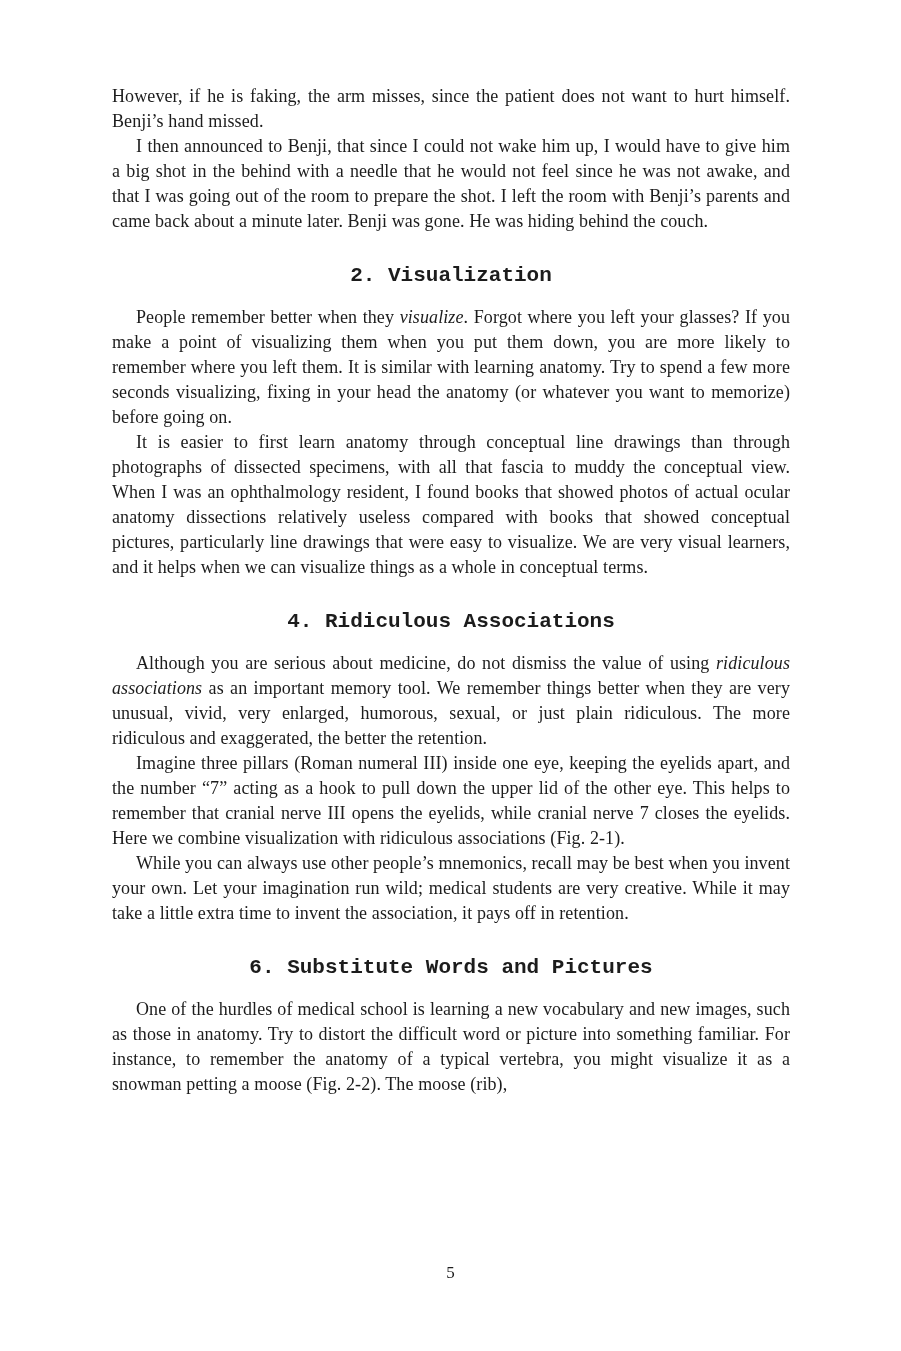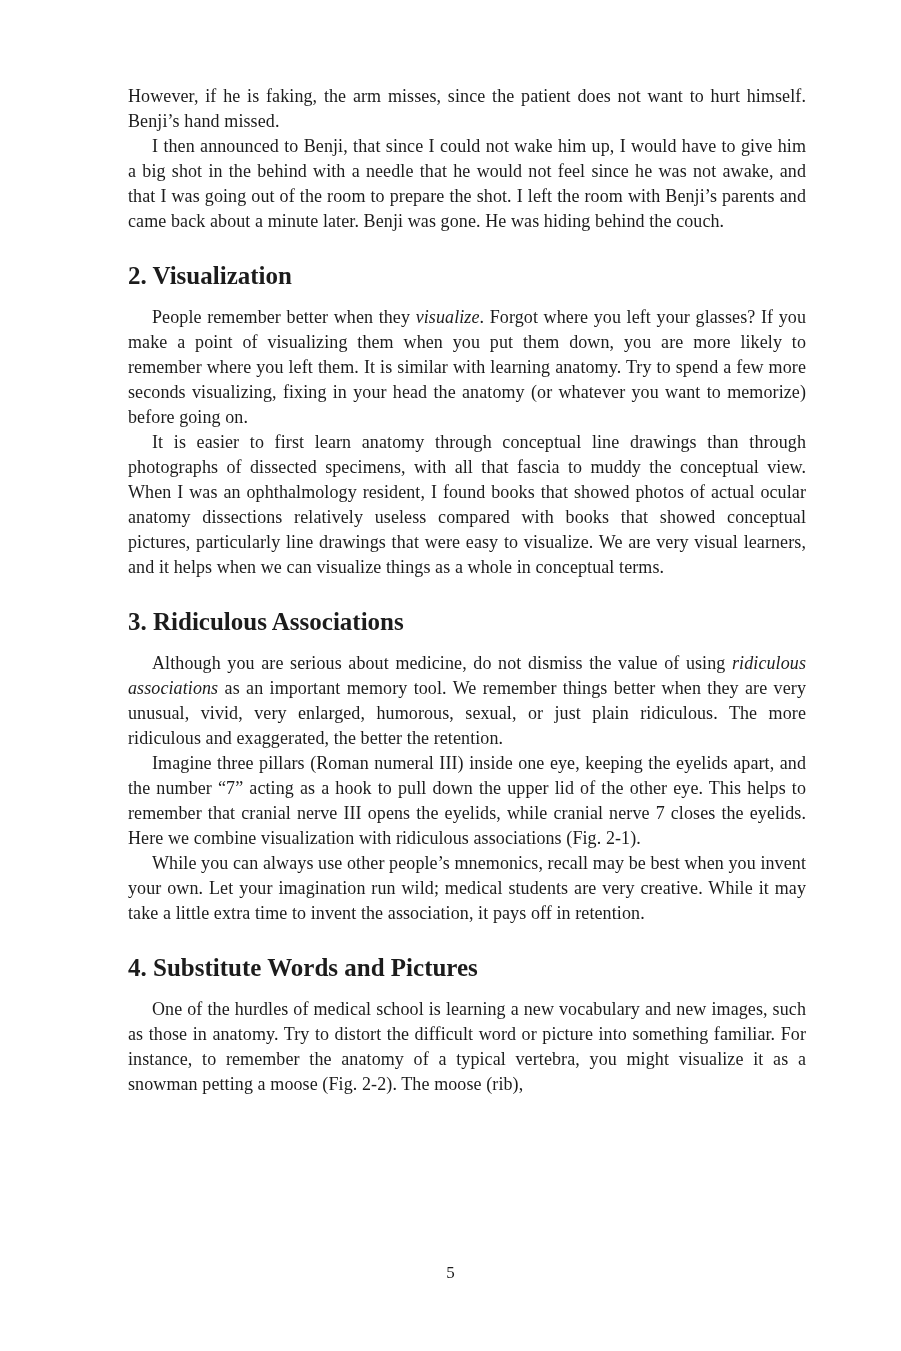--- a/index.html
+++ b/index.html
@@ -21,38 +21,38 @@
     top: 0;
     width: 901px;
     height: 1351px;
     background: #ffffff;
   }
   .page-content {
     position: absolute;
     left: 112px;
     top: 84px;
     width: 678px;
-    margin-left: 16px;
   }
   .body-paragraph {
     margin: 0;
     font-size: 18px;
     line-height: 25px;
     text-align: justify;
     letter-spacing: 0.1px;
   }
   .body-paragraph.indent {
     text-indent: 24px;
   }
   .section-heading {
-    font-size: 25px;
+    font-size: 21px;
     line-height: 26px;
     font-weight: bold;
     margin: 29px 0 16px 0;
-    text-align: left;
+    text-align: center;
+    font-family: Liberation Mono, monospace;
   }
   .italic { font-style: italic; }
   .bold { font-weight: normal; }
   .page-number {
     position: absolute;
     left: 0;
     top: 1262px;
     width: 901px;
     text-align: center;
     font-size: 17px;
@@ -63,21 +63,21 @@
 </head>
 <body>
 
 <div class="page">
   <div class="page-content">
       <p class="body-paragraph"><span class="">However, if he is faking, the arm misses, since the patient does not want to hurt himself. Benji’s hand missed.</span></p>
       <p class="body-paragraph indent"><span class="">I then announced to Benji, that since I could not wake him up, I would have to give him a big shot in the behind with a needle that he would not feel since he was not awake, and that I was going out of the room to prepare the shot. I left the room with Benji’s parents and came back about a minute later. Benji was gone. He was hiding behind the couch.</span></p>
       <h2 class="section-heading">2. Visualization</h2>
       <p class="body-paragraph indent"><span class="">People remember better when they </span><span class="italic">visualize</span><span class="">. Forgot where you left your glasses? If you make a point of visualizing them when you put them down, you are more likely to remember where you left them. It is similar with learning anatomy. Try to spend a few more seconds visualizing, fixing in your head the anatomy (or whatever you want to memorize) before going on.</span></p>
       <p class="body-paragraph indent"><span class="">It is easier to first learn anatomy through conceptual line drawings than through photographs of dissected specimens, with all that fascia to muddy the conceptual view. When I was an ophthalmology resident, I found books that showed photos of actual ocular anatomy dissections relatively useless compared with books that showed conceptual pictures, particularly line drawings that were easy to visualize. We are very visual learners, and it helps when we can visualize things as a whole in conceptual terms.</span></p>
-      <h2 class="section-heading">3. Ridiculous Associations</h2>
+      <h2 class="section-heading">4. Ridiculous Associations</h2>
       <p class="body-paragraph indent"><span class="">Although you are serious about medicine, do not dismiss the value of using </span><span class="italic">ridiculous associations</span><span class=""> as an important memory tool. We remember things better when they are very unusual, vivid, very enlarged, humorous, sexual, or just plain ridiculous. The more ridiculous and exaggerated, the better the retention.</span></p>
       <p class="body-paragraph indent"><span class="">Imagine three pillars (Roman numeral III) inside one eye, keeping the eyelids apart, and the number “7” acting as a hook to pull down the upper lid of the other eye. This helps to remember that cranial nerve III opens the eyelids, while cranial nerve 7 closes the eyelids. Here we combine visualization with ridiculous associations (</span><span class="bold">Fig. 2-1</span><span class="">).</span></p>
       <p class="body-paragraph indent"><span class="">While you can always use other people’s mnemonics, recall may be best when you invent your own. Let your imagination run wild; medical students are very creative. While it may take a little extra time to invent the association, it pays off in retention.</span></p>
-      <h2 class="section-heading">4. Substitute Words and Pictures</h2>
+      <h2 class="section-heading">6. Substitute Words and Pictures</h2>
       <p class="body-paragraph indent"><span class="">One of the hurdles of medical school is learning a new vocabulary and new images, such as those in anatomy. Try to distort the difficult word or picture into something familiar. For instance, to remember the anatomy of a typical vertebra, you might visualize it as a snowman petting a moose (</span><span class="bold">Fig. 2-2</span><span class="">). The moose (rib),</span></p>
     </div>
   <div class="page-number">5</div>
 </div>
 
 </body></html>

